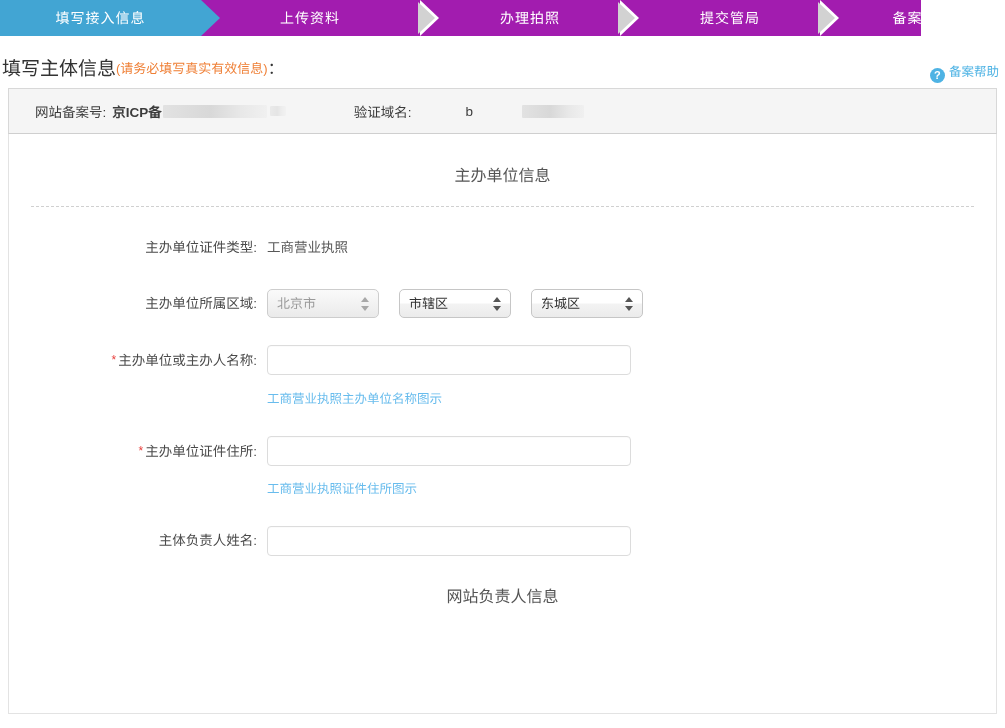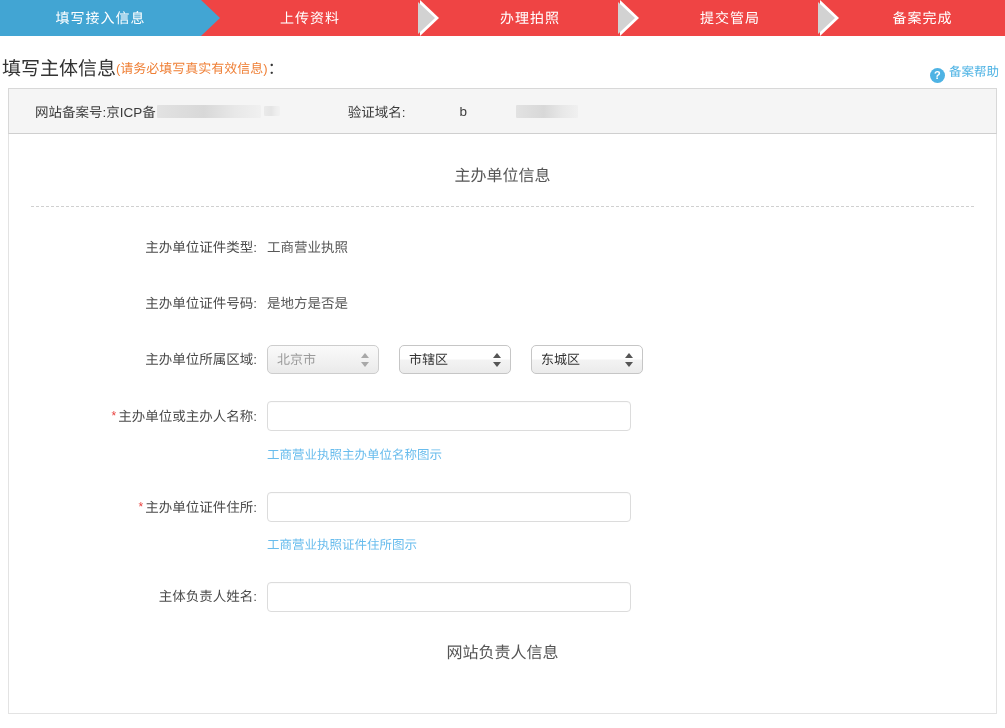--- a/index.html
+++ b/index.html
@@ -15,22 +15,22 @@
     width: 1005px;
     height: 728px;
     overflow: hidden;
     background: #ffffff;
   }
 
   
   .steps {
     position: relative;
     height: 36px;
-    width: 1005px;
-    background: #ef4444;
+    width: 921px;
+    background: #a21caf;
     overflow: hidden;
   }
   .step {
     position: absolute;
     top: 0;
     height: 36px;
     line-height: 36px;
     text-align: center;
     font-size: 14px;
     color: #ffffff;
@@ -302,21 +302,21 @@
   <div class="title-row">
     <span class="page-title">填写主体信息</span><span class="title-note">(请务必填写真实有效信息)</span><span class="page-title" style="font-size:16px;">：</span>
     <a class="help-link">
       <span class="help-icon">?</span><span>备案帮助</span>
     </a>
   </div>
 
   <div class="info-bar">
     <div class="info-item">
       <span class="info-label">网站备案号:</span>
-      <span style="">京ICP备</span>
+      <span style="margin-left:6px;font-weight:bold;">京ICP备</span>
       <span class="redacted r1"></span>
       <span class="redacted tail"></span>
     </div>
     <div class="info-item second">
       <span class="info-label">验证域名:</span>
       <span style="margin-left:6px;">b</span>
       <span class="redacted r2"></span>
     </div>
   </div>
 
@@ -324,24 +324,20 @@
 
     <div class="section-head">主办单位信息</div>
     <div class="divider-dashed"></div>
 
 
     <div class="form-row" style="padding-top:26px;">
       <div class="label-col">主办单位证件类型:</div>
       <div class="value-col"><span class="static-val">工商营业执照</span></div>
     </div>
 
-    <div class="form-row" style="padding-top:26px;">
-      <div class="label-col">主办单位证件号码:</div>
-      <div class="value-col"><span class="static-val">是地方是否是</span></div>
-    </div>
 
     <div class="form-row" style="padding-top:26px;">
       <div class="label-col">主办单位所属区域:</div>
       <div class="value-col">
         <div class="selects">
           <div class="sel disabled">
             <span>北京市</span>
             <span class="spin">
                 <i class="up"></i>
                 <i class="dn"></i>

